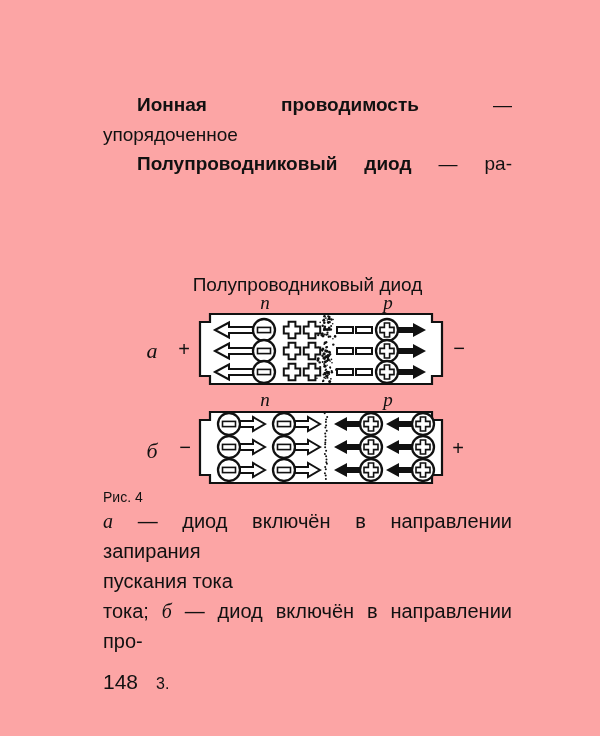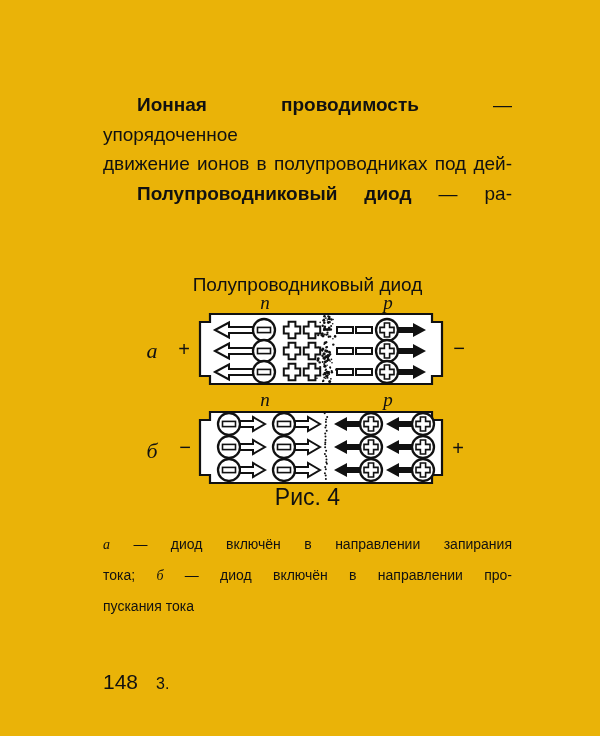--- a/index.html
+++ b/index.html
@@ -1,30 +1,30 @@
 <!DOCTYPE html>
 <html><head>
 <meta charset="utf-8">
 <style>
   html,body{margin:0;padding:0;background:#fff;}
   .page{
-    position:relative;width:600px;height:736px;background:#eab308;overflow:hidden;
+    position:relative;width:600px;height:736px;background:#fca5a5;overflow:hidden;
     font-family:"Liberation Sans","DejaVu Sans",sans-serif;color:#111;
   }
   .text-block{position:absolute;left:103px;top:90px;width:409px;font-size:19px;line-height:29.5px;}
   .tline{width:409px;}
   .just{text-align:justify;text-align-last:justify;}
   .indent{text-indent:34px;}
   .b{font-weight:bold;}
   .it{font-style:italic;font-family:"Liberation Serif","DejaVu Serif",serif;}
   .fig-title{position:absolute;left:103px;top:270px;width:409px;text-align:center;font-size:19px;line-height:29.5px;}
   .svg-a{position:absolute;left:130px;top:296px;}
   .svg-b{position:absolute;left:130px;top:394px;}
-  .fig-label{position:absolute;left:103px;top:483px;width:409px;text-align:center;font-size:23px;line-height:29.5px;}
-  .caption{position:absolute;left:103px;top:529px;width:409px;font-size:14px;line-height:30px;}
+  .fig-label{position:absolute;left:103px;top:483px;width:409px;text-align:left;font-size:14px;line-height:29.5px;}
+  .caption{position:absolute;left:103px;top:506px;width:409px;font-size:20px;line-height:30px;}
   .footer{position:absolute;left:103px;top:646px;width:420px;display:flex;align-items:baseline;margin-top:24px;}
   .page-num{font-size:21px;}
   .chap-num{font-size:16px;margin-left:18px;}
   .chap-title{font-size:16px;margin-left:9px;}
   svg text{fill:#111;}
   .svg-side{font:italic 22px "Liberation Serif","DejaVu Serif",serif;}
   .svg-np{font:italic 19px "Liberation Serif","DejaVu Serif",serif;}
   .svg-term{font:20px "Liberation Sans","DejaVu Sans",sans-serif;}
   .hidden-defs{position:absolute;width:0;height:0;overflow:hidden;}
 </style>
@@ -59,21 +59,20 @@
     <g id="sym-arrow-left-black">
       <polygon points="-26,0 -13,-7 -13,-3 0,-3 0,3 -13,3 -13,7" fill="#111"></polygon>
     </g>
   </defs>
 </svg>
 
 <div class="page">
 
   <div class="text-block">
     <div class="tline just indent"><span class="b">Ионная проводимость</span> <span>— упорядоченное</span></div>
-    <div class="tline just">движение ионов в полупроводниках под дей-</div>
     <div class="tline just indent"><span class="b">Полупроводниковый диод</span> <span>—</span> <span>ра-</span></div>
   </div>
 
   <div class="fig-title">Полупроводниковый диод</div>
 
   <svg class="svg-a" xmlns="http://www.w3.org/2000/svg" width="340" height="100" viewBox="0 0 340 100">
     <text class="svg-side" x="22" y="62" text-anchor="middle">а</text>
     <text class="svg-term" x="54" y="60" text-anchor="middle">+</text>
     <text class="svg-term" x="329" y="59" text-anchor="middle">−</text>
     <text class="svg-np" x="135" y="13" text-anchor="middle">n</text>
@@ -295,22 +294,22 @@
       <use href="#sym-hole" x="241" y="76"></use>
       <use href="#sym-arrow-left-black" x="282" y="76"></use>
       <use href="#sym-hole" x="293" y="76"></use>
     </g>
   </svg>
 
   <div class="fig-label">Рис. 4</div>
 
   <div class="caption">
     <div class="tline just"><span class="it">а</span> <span>— диод включён в направлении запирания</span></div>
+    <div class="tline">пускания тока</div>
     <div class="tline just"><span>тока;</span> <span class="it">б</span> <span>— диод включён в направлении про-</span></div>
-    <div class="tline">пускания тока</div>
   </div>
 
   <div class="footer">
     <span class="page-num">148</span>
     <span class="chap-num">3.</span>
   </div>
 
 </div>
 
 </body></html>

